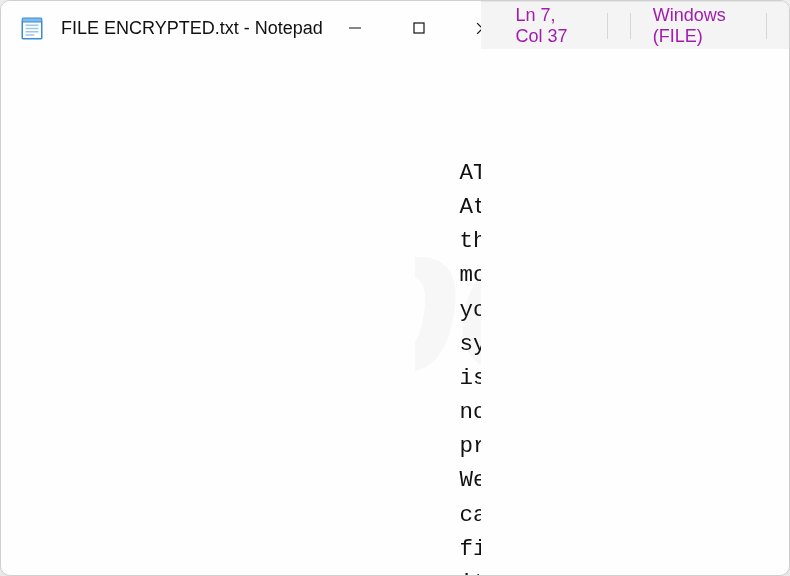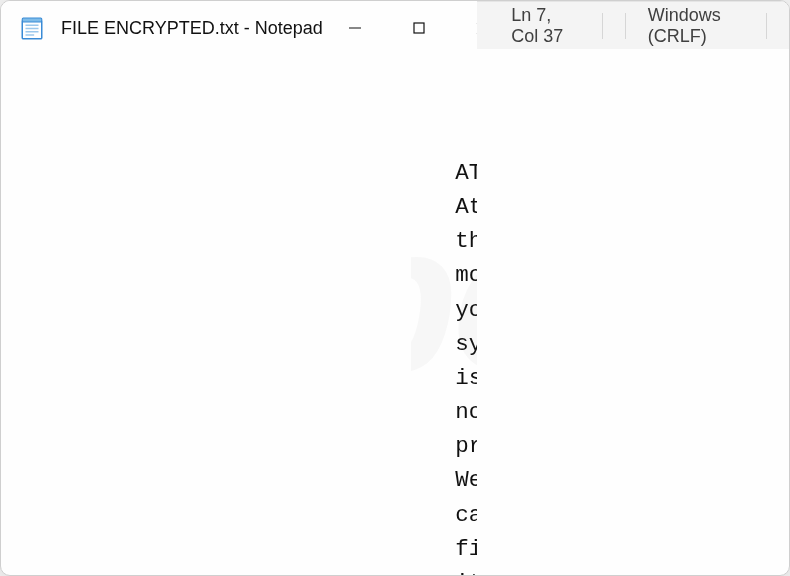--- a/index.html
+++ b/index.html
@@ -105,21 +105,21 @@
     transform: translate(40px,10px);
     letter-spacing: -6px;
   }
   .statusbar {
     display: flex;
     align-items: center;
     height: 48px;
     background: #f4f4f4;
     border-top: 1px solid #e5e5e5;
     font-size: 18px;
-    color: #404040;
+    color: #a21caf;
     padding-left: 34px;
   }
   .status-cell {
     padding: 0 24px 0 0;
     height: 100%;
     display:flex;
     align-items:center;
   }
   .status-sep {
     width: 1px;
@@ -177,17 +177,17 @@
 To restore the system write to both :
 alvarodecrypt@gmail.com             and
 alvarodecrypt@outlook.com
 Your Decryption ID: 908D28930971C614</span>
   </div>
 
   <div class="statusbar">
     <div class="status-cell">Ln 7, Col 37</div>
     <div class="status-sep"></div>
     <div class="status-sep"></div>
-    <div class="status-cell">Windows (CRLF)</div>
+    <div class="status-cell">Windows (FILE)</div>
     <div class="status-sep"></div>
   </div>
 
 </div>
 
 </body></html>

